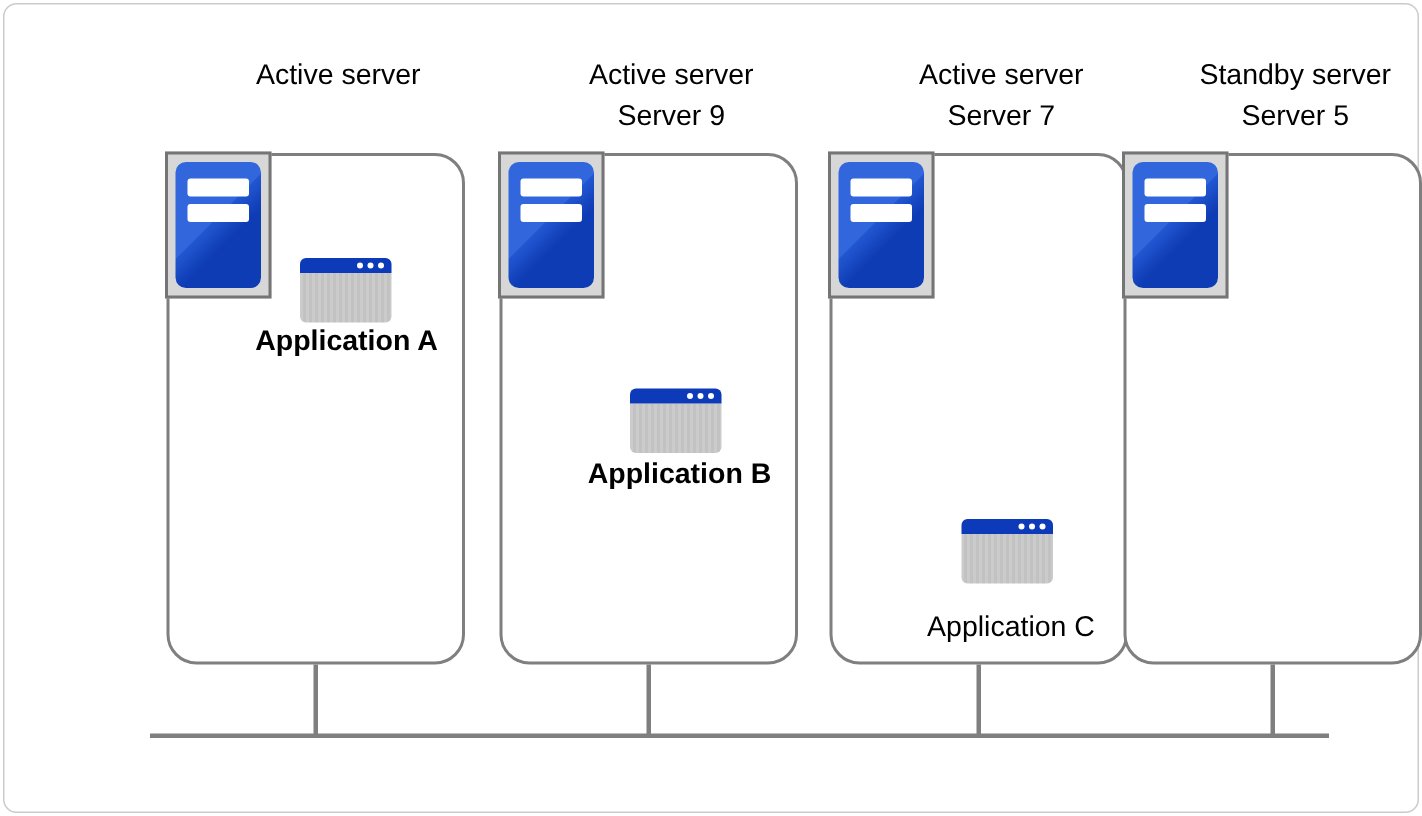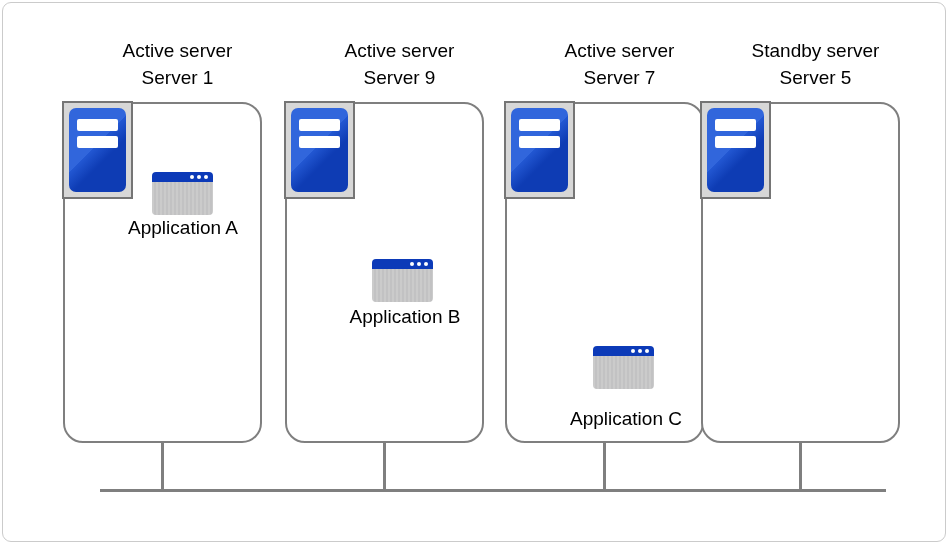--- a/index.html
+++ b/index.html
@@ -20,20 +20,21 @@
     inset: 2px;
     border: 1px solid #cbcbcb;
     border-radius: 9px;
   }
   
   .server-group {
     position: absolute;
     top: 0;
     width: 199px;
     height: 544px;
+    margin-left: 48px;
   }
   .s1 { left: 63px; }
   .s2 { left: 285px; }
   .s3 { left: 505px; }
   .s4 { left: 701px; padding-left: 12px; }
 
   .server-title {
     position: absolute;
     top: 37px;
     left: 15px;
@@ -123,22 +124,22 @@
   .s3 .app-window { left: 88px; top: 346px; }
 
   .app-label {
     position: absolute;
     width: 170px;
     text-align: center;
     font-size: 19px;
     color: #000000;
     white-space: nowrap;
   }
-  .s1 .app-label { left: 35px; top: 217px; }
-  .s2 .app-label { left: 35px; top: 306px; }
+  .s1 .app-label { left: 35px; top: 217px; font-weight: bold; }
+  .s2 .app-label { left: 35px; top: 306px; font-weight: bold; }
   .s3 .app-label { left: 36px; top: 408px; }
 
   
   .connector {
     position: absolute;
     left: 98px;
     top: 443px;
     width: 3px;
     height: 47px;
     background: #7f7f7f;
@@ -154,21 +155,20 @@
 </style>
 </head>
 <body>
 
 <div class="canvas">
   <div class="frame"></div>
 
   <div class="server-group s1">
     <div class="server-title">
       <div>Active server</div>
-      <div>Server 1</div>
     </div>
     <div class="server-box"></div>
     <div class="server-plate">
       <div class="tower">
         <div class="tower-bar b1"></div>
         <div class="tower-bar b2"></div>
       </div>
     </div>
     <div class="app-window">
       <div class="app-titlebar">

